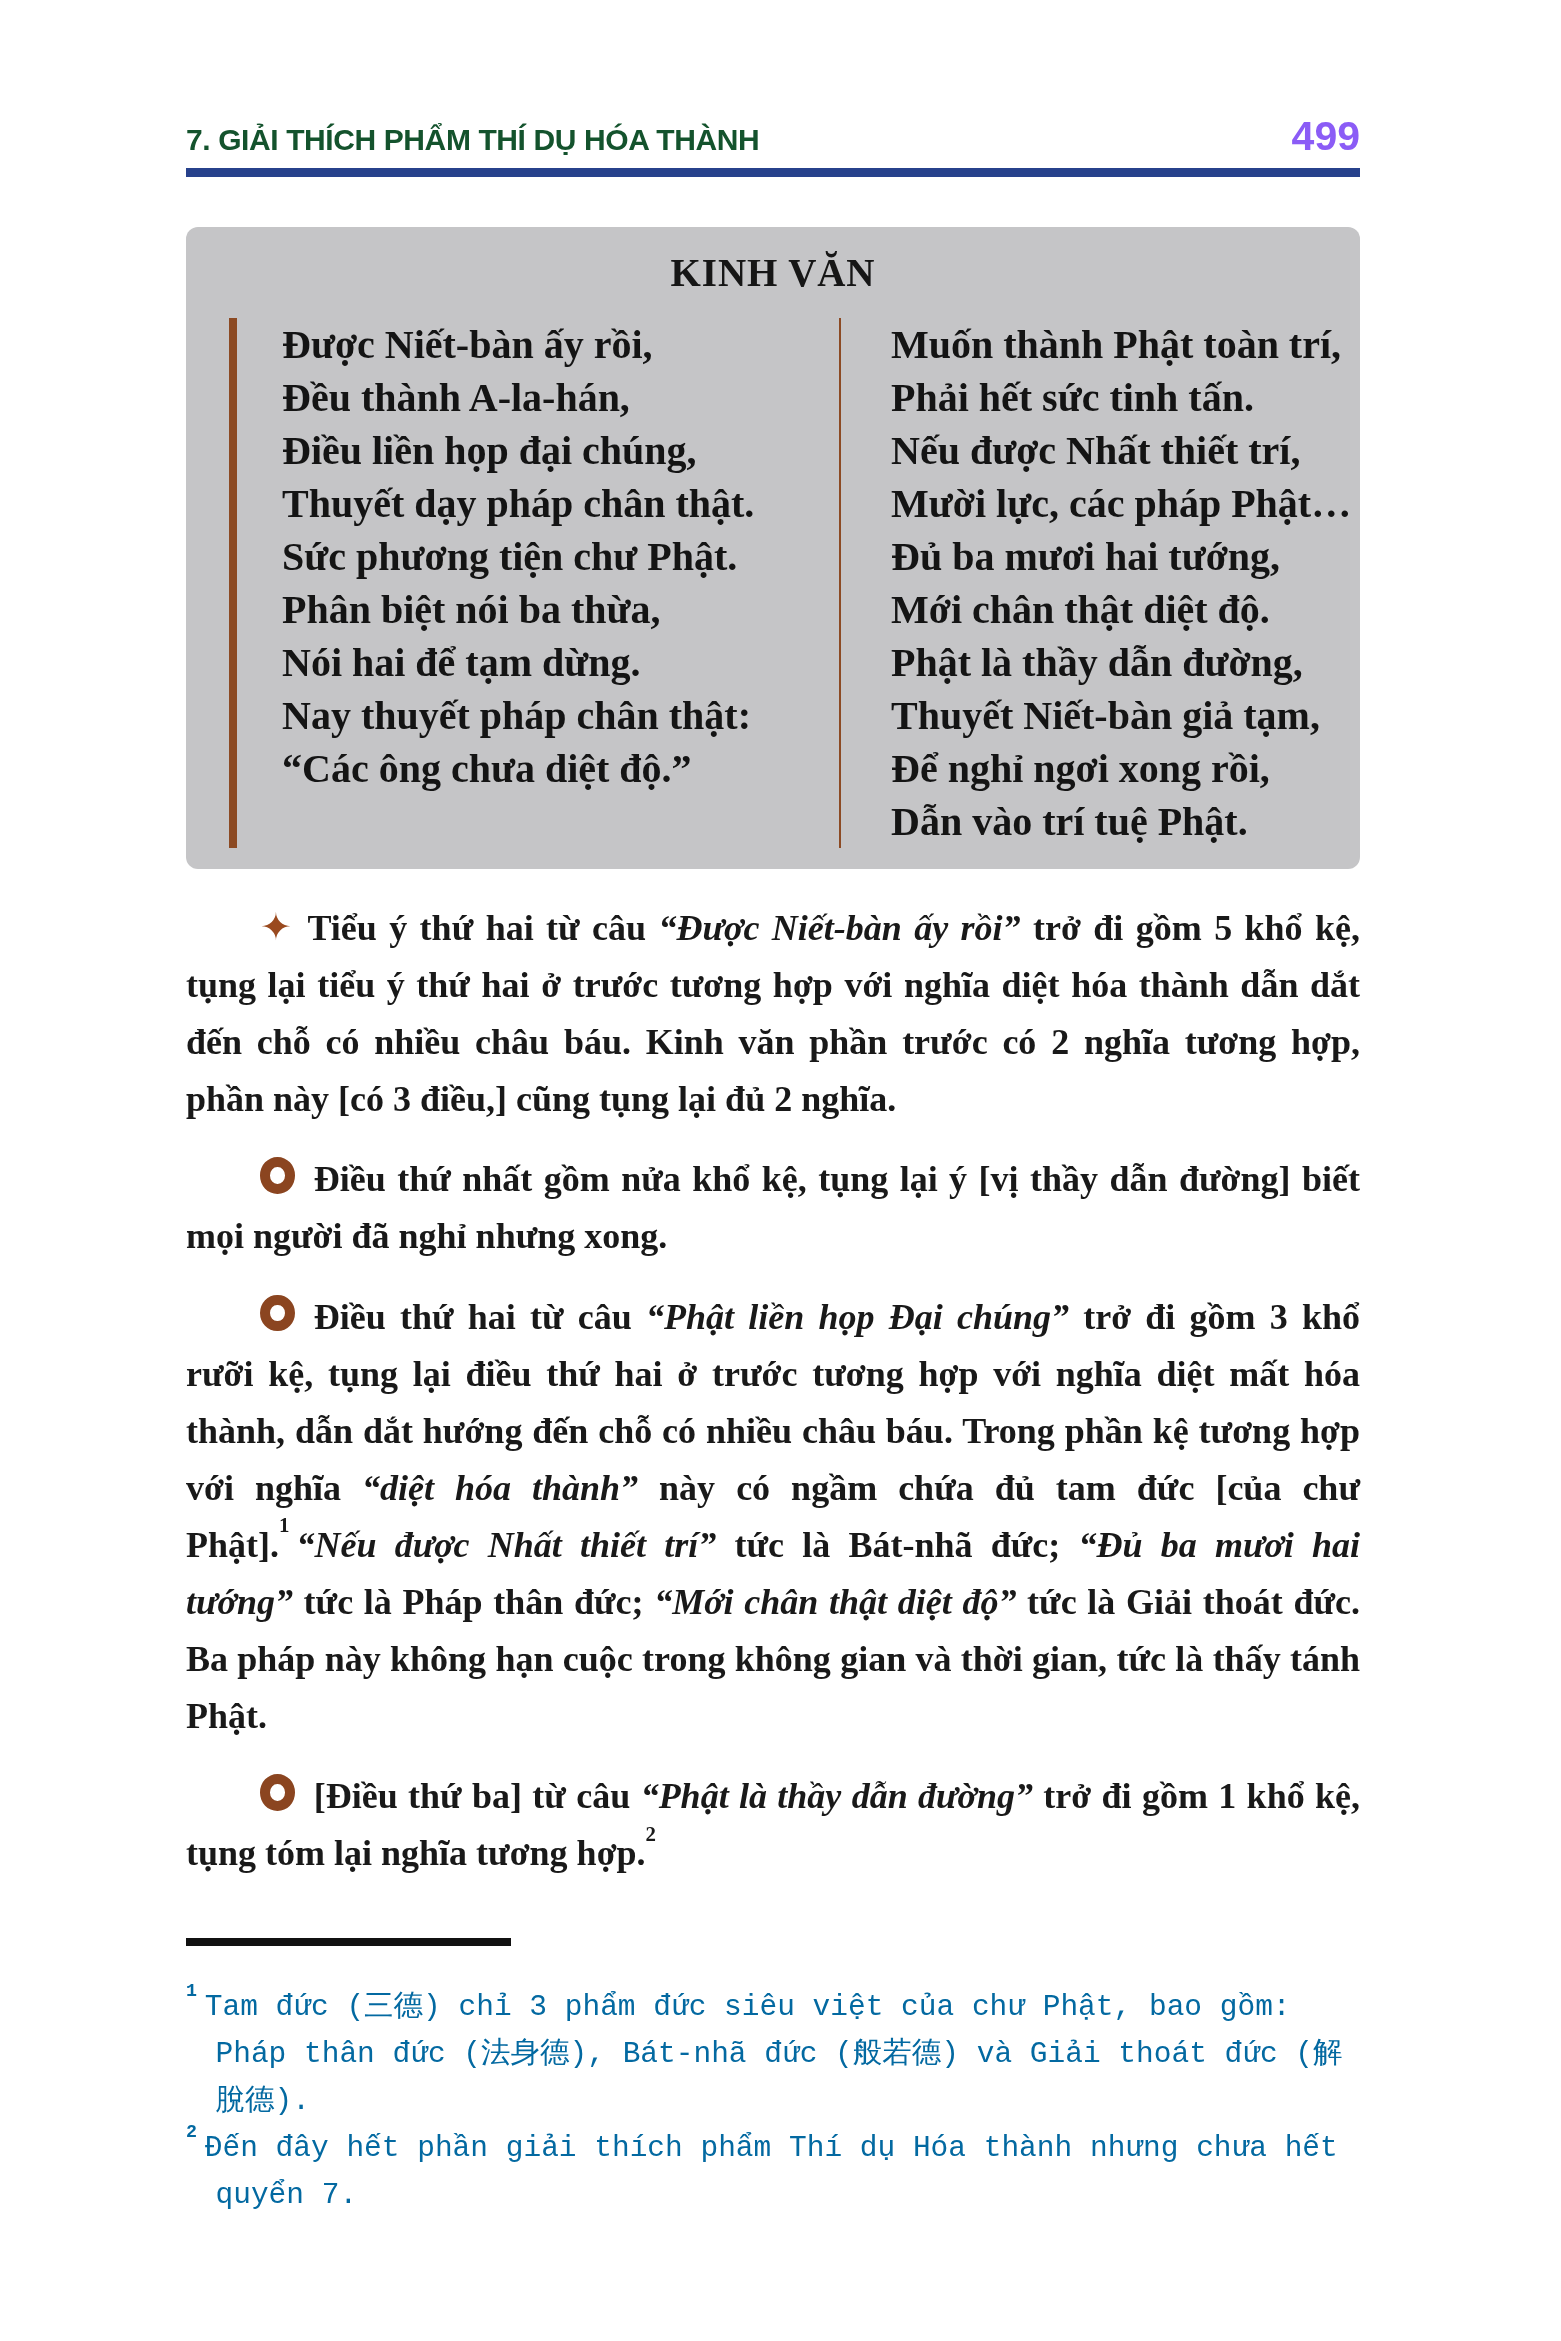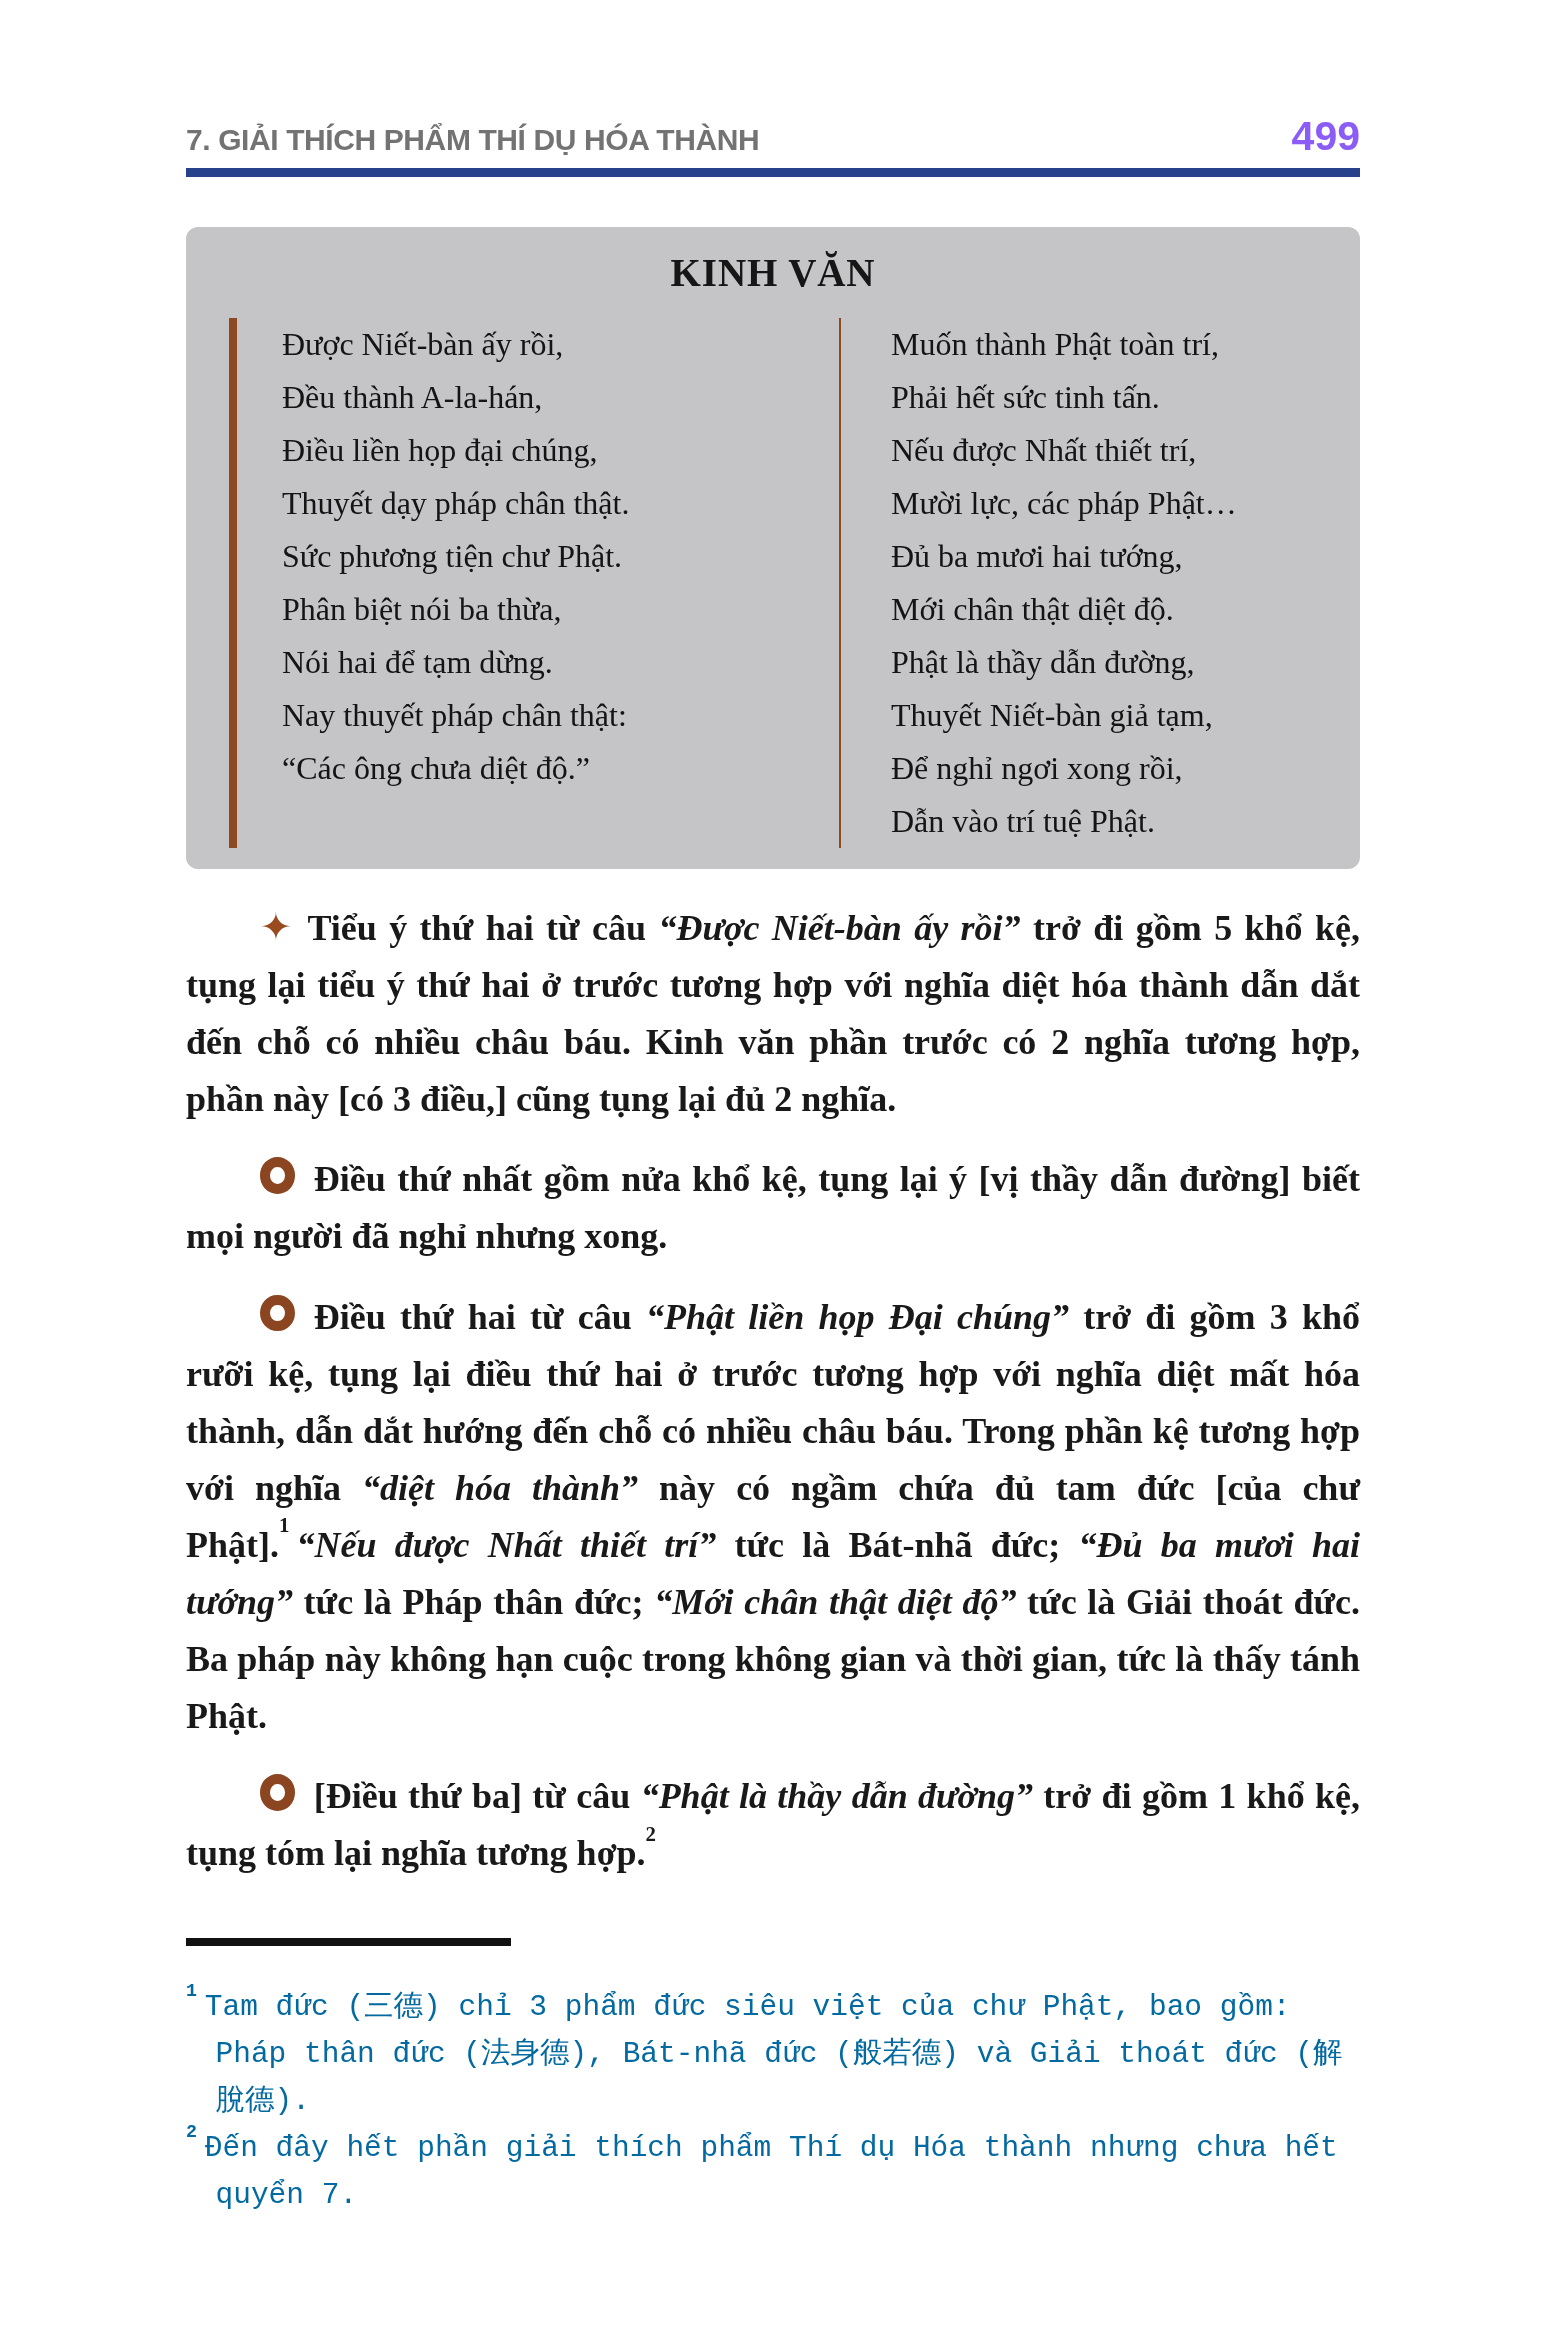--- a/index.html
+++ b/index.html
@@ -21,21 +21,21 @@
     display:flex;
     justify-content:space-between;
     align-items:flex-end;
     padding-top:118px;
   }
   .header-title{
     font-family:"Liberation Sans", sans-serif;
     font-weight:bold;
     font-size:30px;
     letter-spacing:-0.4px;
-    color:#737373;
+    color:#14532d;
     line-height:1;
   }
   .page-number{
     font-family:"Liberation Sans", sans-serif;
     font-weight:bold;
     font-size:41px;
     color:#8b5cf6;
     line-height:0.9;
   }
   .header-rule{
@@ -69,22 +69,22 @@
     border-left:8.7px solid #8c4a23;
     padding-left:45px;
     width:610px;
   }
   .verse-col-right{
     border-left:2.6px solid #8c4a23;
     padding-left:50px;
     width:504px;
   }
   .verse-line{
-    font-weight:normal;
-    font-size:32px;
+    font-weight:bold;
+    font-size:40px;
     line-height:53px;
     color:#141414;
     white-space:nowrap;
   }
   
   .body-text{
     margin-top:29.5px;
     font-size:36px;
     line-height:57px;
     text-align:justify;

